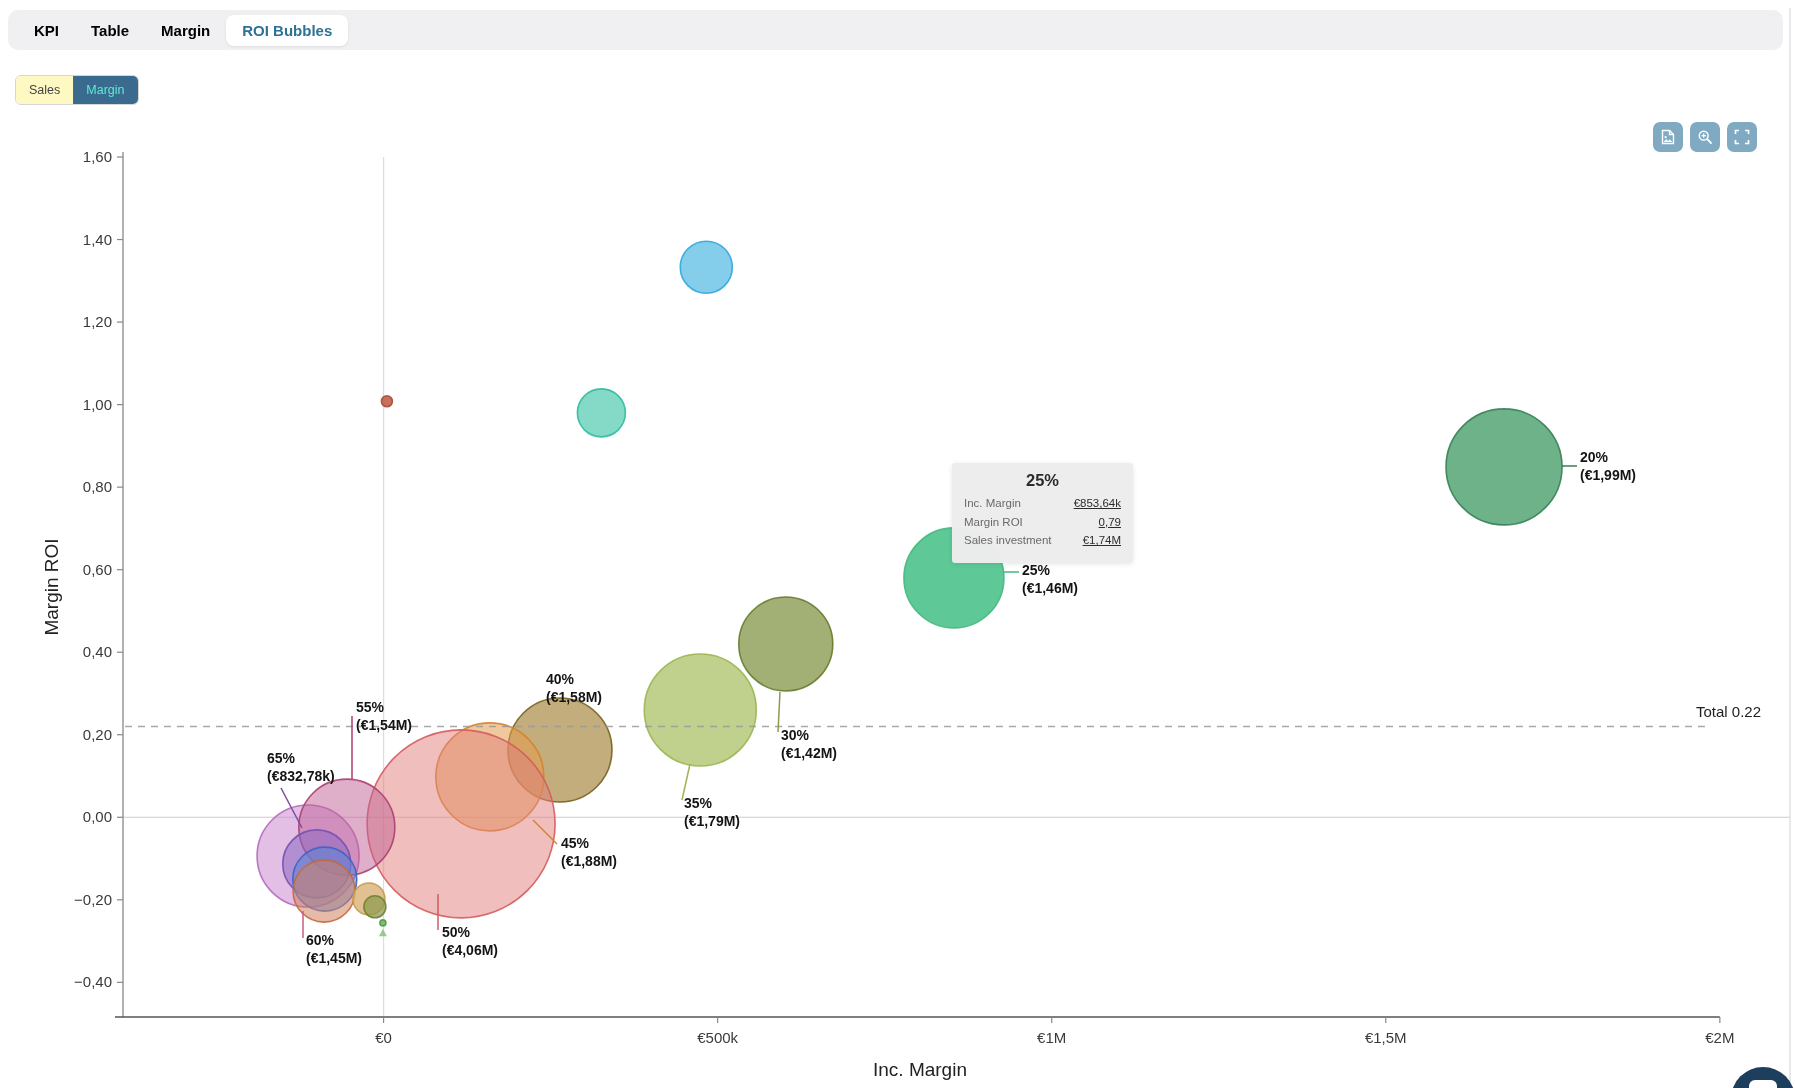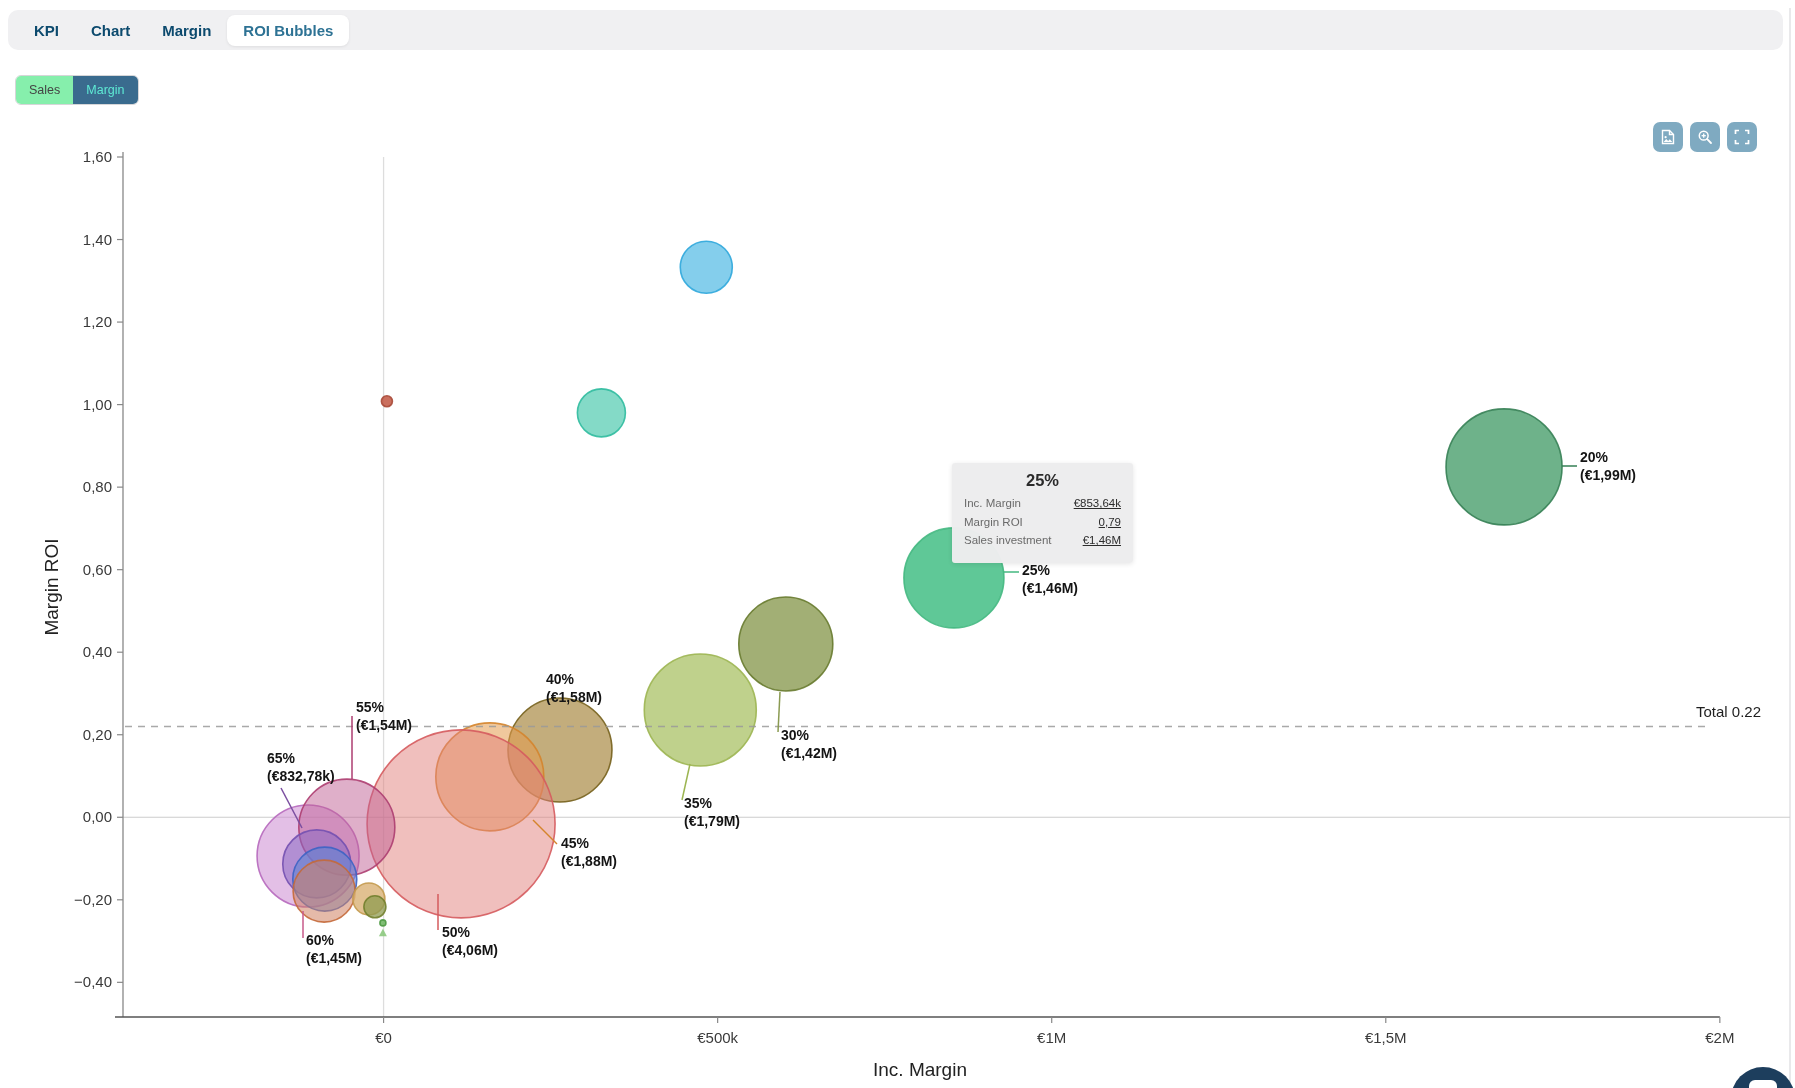--- a/index.html
+++ b/index.html
@@ -8,35 +8,35 @@
     background:#ffffff;font-family:"Liberation Sans",sans-serif;
     -webkit-font-smoothing:antialiased;
   }
   
   .tabbar{
     position:absolute;left:8px;top:10px;width:1775px;height:40px;
     background:#f0f0f2;border-radius:10px;display:flex;align-items:center;
     padding-left:10px;box-sizing:border-box;
   }
   .tab{
-    padding:8px 16px;font-size:15px;font-weight:600;color:#0c4a6e;
+    padding:8px 16px;font-size:15px;font-weight:600;color:#000000;
     cursor:pointer;border-radius:8px;white-space:nowrap;
   }
   .tab.active{
     background:#ffffff;color:#2d7294;box-shadow:0 1px 3px rgba(0,0,0,0.08);
     padding:7px 16px;
   }
   
   .toggle{
     position:absolute;left:15px;top:75px;height:28px;display:flex;
     border-radius:6px;overflow:hidden;border:1px solid #d6d6d8;
   }
   .toggle .opt{
     display:flex;align-items:center;justify-content:center;
-    padding:0 13px;font-size:12.5px;color:#444;background:#86efac;cursor:pointer;
+    padding:0 13px;font-size:12.5px;color:#444;background:#fef9c3;cursor:pointer;
   }
   .toggle .opt.active{background:#3a6b8e;color:#5eead4;}
   
   .toolbar{position:absolute;left:1653px;top:122px;display:flex;gap:7px;}
   .tbtn{
     width:30px;height:30px;border-radius:7px;background:#7faac1;border:none;
     display:flex;align-items:center;justify-content:center;cursor:pointer;padding:0;
   }
   .tbtn svg{display:block;}
   
@@ -71,21 +71,21 @@
   .chat .bubble{
     position:absolute;left:18px;top:13px;width:28px;height:22px;
     background:#ffffff;border-radius:6px;
   }
 </style>
 </head>
 <body>
 
 <div class="tabbar">
   <div class="tab">KPI</div>
-  <div class="tab">Chart</div>
+  <div class="tab">Table</div>
   <div class="tab">Margin</div>
   <div class="tab active">ROI Bubbles</div>
 </div>
 
 <div class="toggle">
   <div class="opt">Sales</div>
   <div class="opt active">Margin</div>
 </div>
 
 <div class="toolbar">
@@ -216,19 +216,19 @@
   <div class="tt-row">
     <span class="tt-key">Inc. Margin</span>
     <span class="tt-val">€853,64k</span>
   </div>
   <div class="tt-row">
     <span class="tt-key">Margin ROI</span>
     <span class="tt-val">0,79</span>
   </div>
   <div class="tt-row">
     <span class="tt-key">Sales investment</span>
-    <span class="tt-val">€1,46M</span>
+    <span class="tt-val">€1,74M</span>
   </div>
 </div>
 
 <div class="chat">
   <div class="bubble"></div>
 </div>
 
 </body></html>

